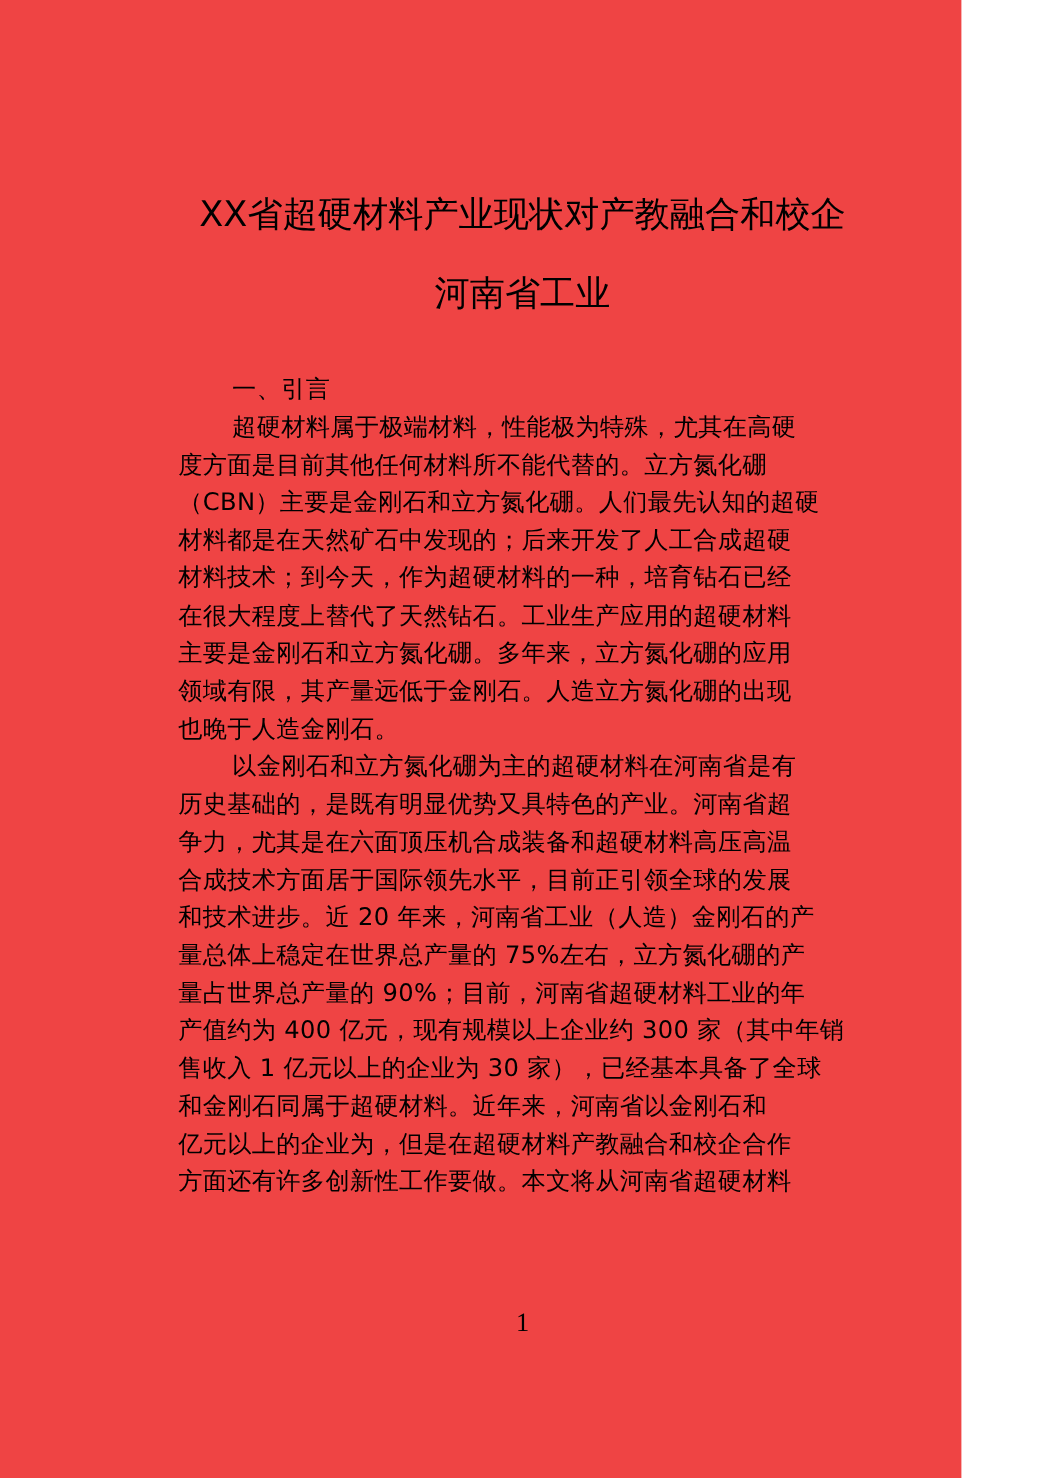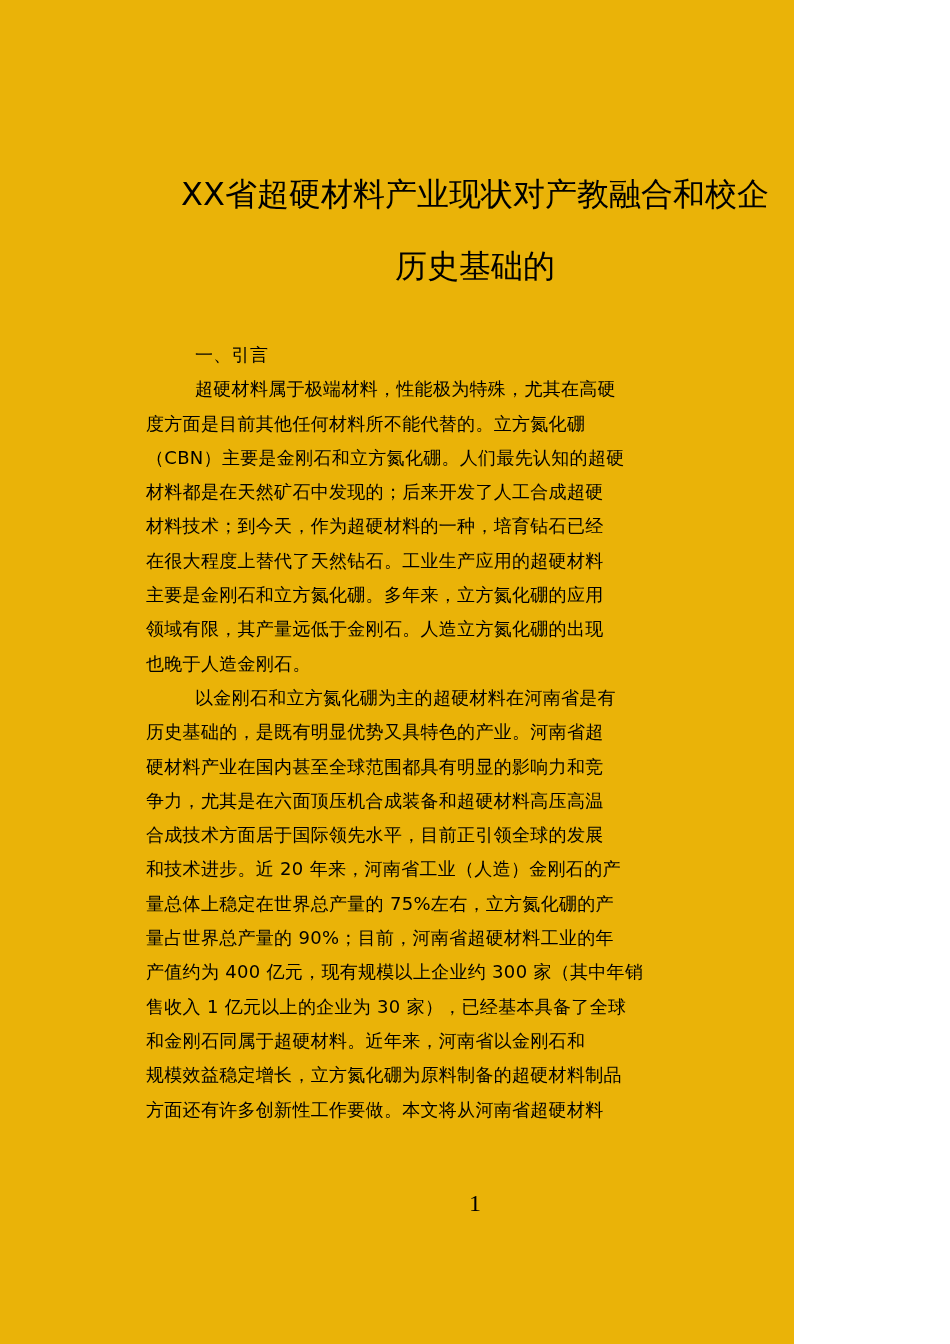--- a/index.html
+++ b/index.html
@@ -12,23 +12,23 @@
       height: 1344px;
       position: relative;
       overflow: hidden;
       font-family: "DejaVu Sans", "Liberation Sans", sans-serif;
       color: #000000;
     }
     .page {
       position: absolute;
       left: 0;
       top: 0;
-      width: 794px;
+      width: 874px;
       height: 1344px;
-      background: #eab308;
+      background: #ef4444;
     }
     .title {
       position: absolute;
       left: 140px;
       width: 670px;
       text-align: center;
       font-size: 32px;
       line-height: 40px;
       white-space: nowrap;
       letter-spacing: 0px;
@@ -37,23 +37,24 @@
     .title-line-2 { top: 246px; }
     .body-text {
       position: absolute;
       left: 146px;
       top: 338px;
       width: 664px;
     }
     .line {
       height: 34.3px;
       line-height: 34.3px;
-      font-size: 18px;
+      font-size: 22px;
       white-space: nowrap;
       letter-spacing: 0.3px;
+      margin-left: 16px;
     }
     .indent {
       padding-left: 49px;
     }
     .page-number {
       position: absolute;
       left: 0;
       width: 950px;
       top: 1188px;
       text-align: center;
@@ -61,44 +62,43 @@
       font-size: 24px;
       line-height: 30px;
     }
   </style>
 </head>
 <body>
 
 <div class="page">
 
   <div class="title title-line-1">XX省超硬材料产业现状对产教融合和校企</div>
-  <div class="title title-line-2">历史基础的</div>
+  <div class="title title-line-2">河南省工业</div>
 
   <div class="body-text">
     <div class="line indent">一、引言</div>
 
     <div class="line indent">超硬材料属于极端材料，性能极为特殊，尤其在高硬</div>
     <div class="line">度方面是目前其他任何材料所不能代替的。立方氮化硼</div>
     <div class="line">（CBN）主要是金刚石和立方氮化硼。人们最先认知的超硬</div>
     <div class="line">材料都是在天然矿石中发现的；后来开发了人工合成超硬</div>
     <div class="line">材料技术；到今天，作为超硬材料的一种，培育钻石已经</div>
     <div class="line">在很大程度上替代了天然钻石。工业生产应用的超硬材料</div>
     <div class="line">主要是金刚石和立方氮化硼。多年来，立方氮化硼的应用</div>
     <div class="line">领域有限，其产量远低于金刚石。人造立方氮化硼的出现</div>
     <div class="line">也晚于人造金刚石。</div>
 
     <div class="line indent">以金刚石和立方氮化硼为主的超硬材料在河南省是有</div>
     <div class="line">历史基础的，是既有明显优势又具特色的产业。河南省超</div>
-    <div class="line">硬材料产业在国内甚至全球范围都具有明显的影响力和竞</div>
     <div class="line">争力，尤其是在六面顶压机合成装备和超硬材料高压高温</div>
     <div class="line">合成技术方面居于国际领先水平，目前正引领全球的发展</div>
     <div class="line">和技术进步。近 20 年来，河南省工业（人造）金刚石的产</div>
     <div class="line">量总体上稳定在世界总产量的 75%左右，立方氮化硼的产</div>
     <div class="line">量占世界总产量的 90%；目前，河南省超硬材料工业的年</div>
     <div class="line">产值约为 400 亿元，现有规模以上企业约 300 家（其中年销</div>
     <div class="line">售收入 1 亿元以上的企业为 30 家），已经基本具备了全球</div>
     <div class="line">和金刚石同属于超硬材料。近年来，河南省以金刚石和</div>
-    <div class="line">规模效益稳定增长，立方氮化硼为原料制备的超硬材料制品</div>
+    <div class="line">亿元以上的企业为，但是在超硬材料产教融合和校企合作</div>
     <div class="line">方面还有许多创新性工作要做。本文将从河南省超硬材料</div>
   </div>
 
   <div class="page-number">1</div>
 </div>
 
 </body></html>

